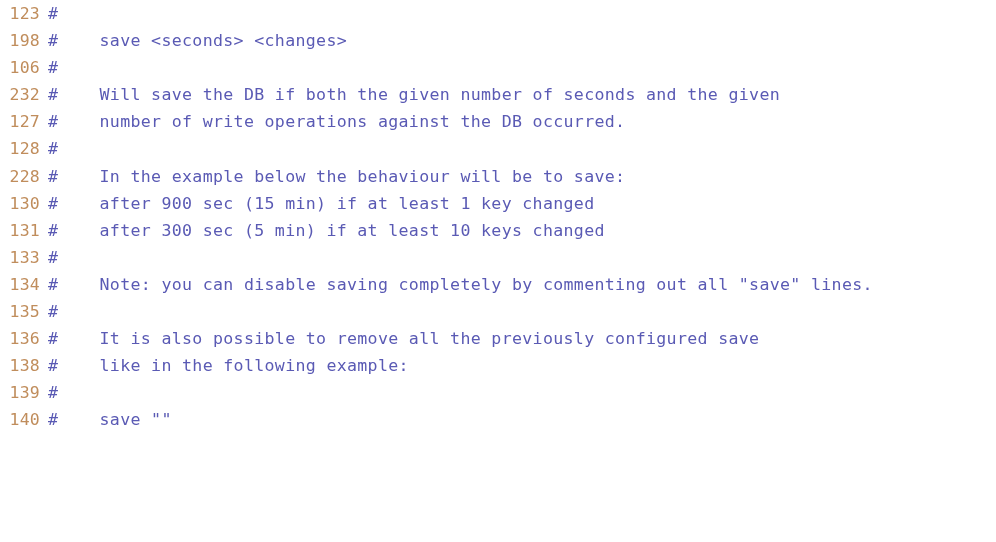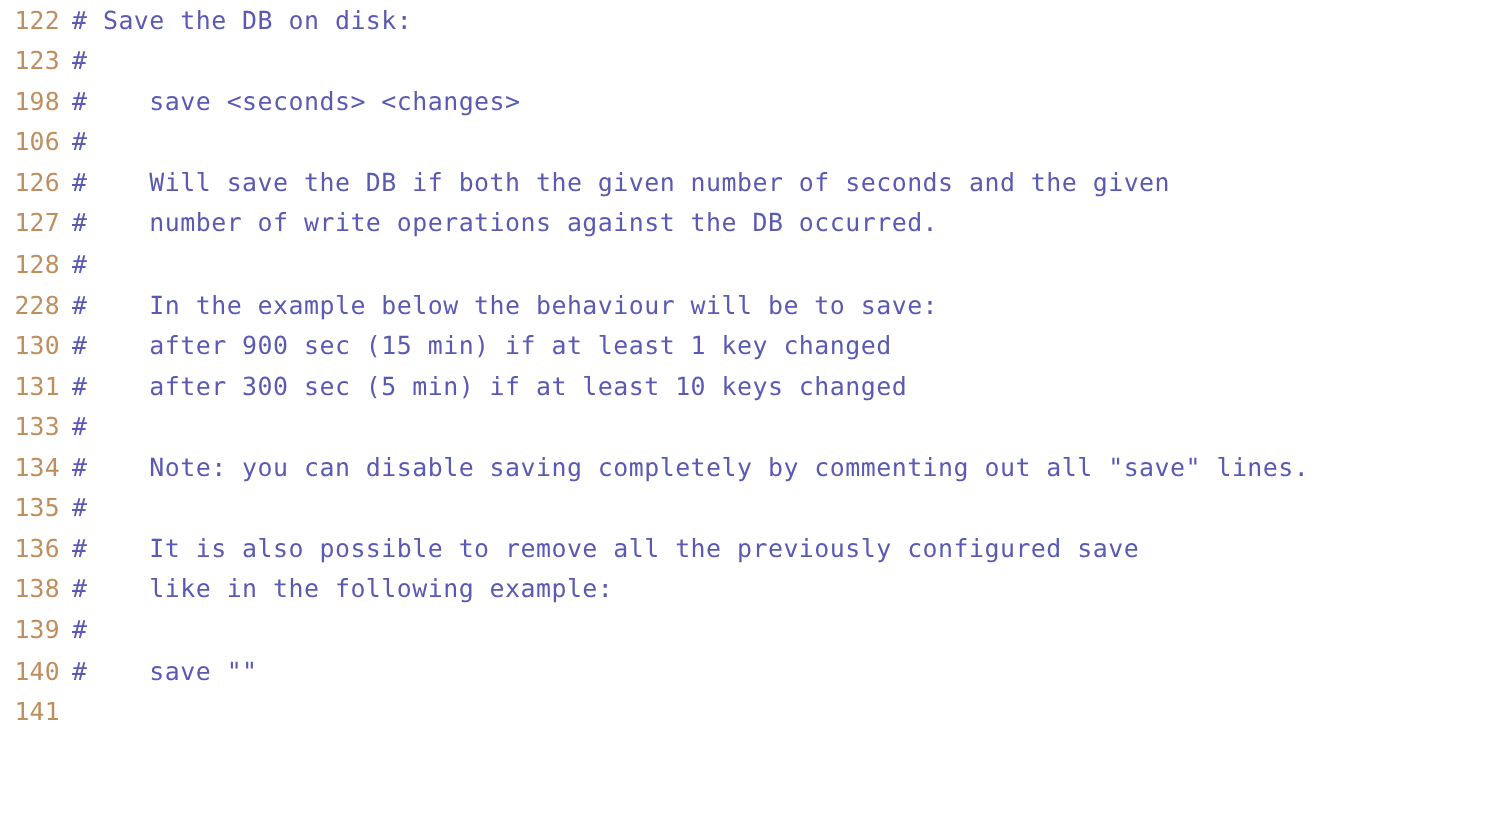--- a/index.html
+++ b/index.html
@@ -48,31 +48,29 @@
     letter-spacing: 0.32px;
     white-space: pre;
     font-family: "DejaVu Sans Mono", "Liberation Mono", monospace;
   }
   .code-line.blank-line .code-text { color: transparent; }
 </style>
 </head>
 <body>
 
 <div id="code-view">
-    <div class="code-line"><span class="gutter">122</span><span class="code-text"># Save the DB on disk:</span></div>
     <div class="code-line"><span class="gutter">123</span><span class="code-text">#</span></div>
     <div class="code-line"><span class="gutter">198</span><span class="code-text">#    save &lt;seconds&gt; &lt;changes&gt;</span></div>
     <div class="code-line"><span class="gutter">106</span><span class="code-text">#</span></div>
-    <div class="code-line"><span class="gutter">126</span><span class="code-text">#    Will save the DB if both the given number of seconds and the given</span></div>
+    <div class="code-line"><span class="gutter">232</span><span class="code-text">#    Will save the DB if both the given number of seconds and the given</span></div>
     <div class="code-line"><span class="gutter">127</span><span class="code-text">#    number of write operations against the DB occurred.</span></div>
     <div class="code-line"><span class="gutter">128</span><span class="code-text">#</span></div>
     <div class="code-line"><span class="gutter">228</span><span class="code-text">#    In the example below the behaviour will be to save:</span></div>
     <div class="code-line"><span class="gutter">130</span><span class="code-text">#    after 900 sec (15 min) if at least 1 key changed</span></div>
     <div class="code-line"><span class="gutter">131</span><span class="code-text">#    after 300 sec (5 min) if at least 10 keys changed</span></div>
     <div class="code-line"><span class="gutter">133</span><span class="code-text">#</span></div>
     <div class="code-line"><span class="gutter">134</span><span class="code-text">#    Note: you can disable saving completely by commenting out all "save" lines.</span></div>
     <div class="code-line"><span class="gutter">135</span><span class="code-text">#</span></div>
     <div class="code-line"><span class="gutter">136</span><span class="code-text">#    It is also possible to remove all the previously configured save</span></div>
     <div class="code-line"><span class="gutter">138</span><span class="code-text">#    like in the following example:</span></div>
     <div class="code-line"><span class="gutter">139</span><span class="code-text">#</span></div>
     <div class="code-line"><span class="gutter">140</span><span class="code-text">#    save ""</span></div>
-    <div class="code-line blank-line"><span class="gutter">141</span><span class="code-text"></span></div>
   </div>
 
 </body></html>

